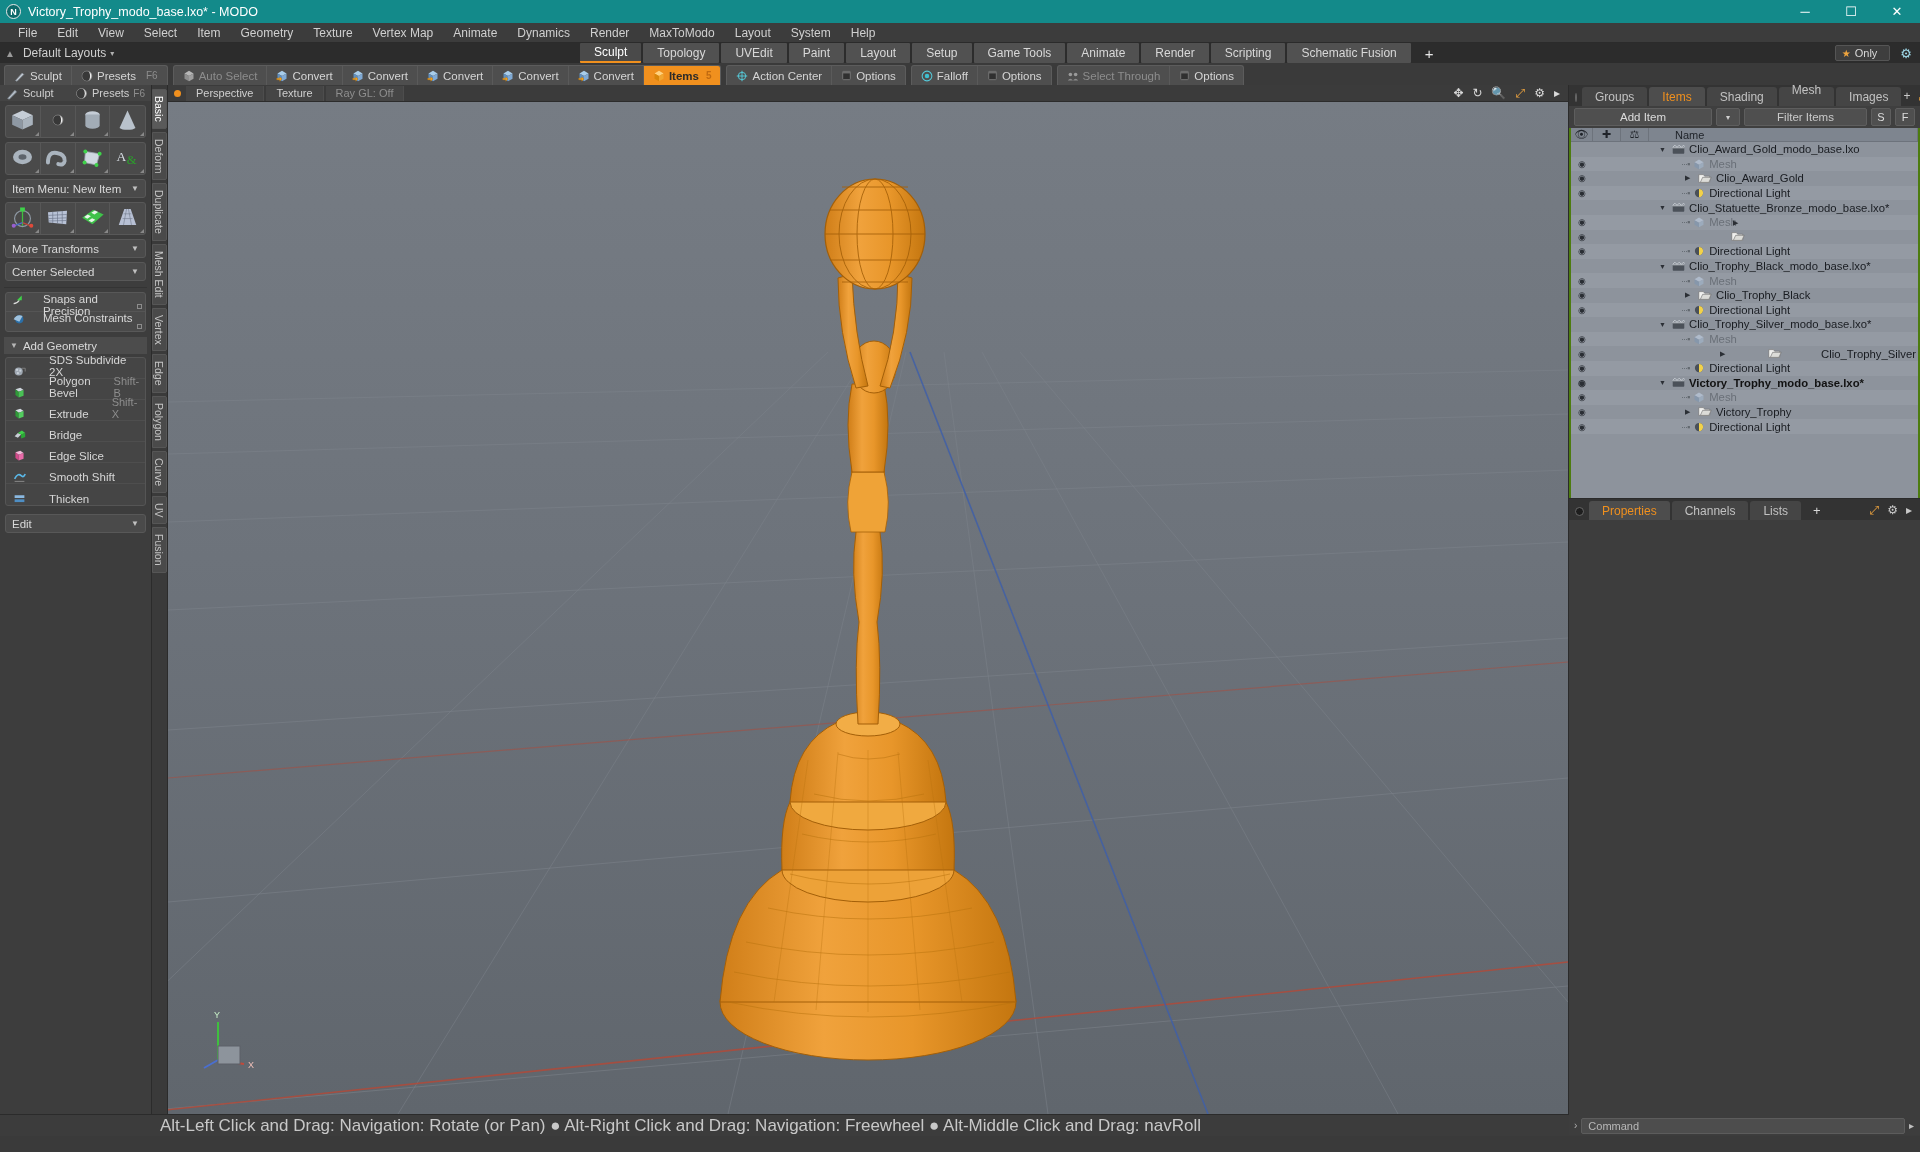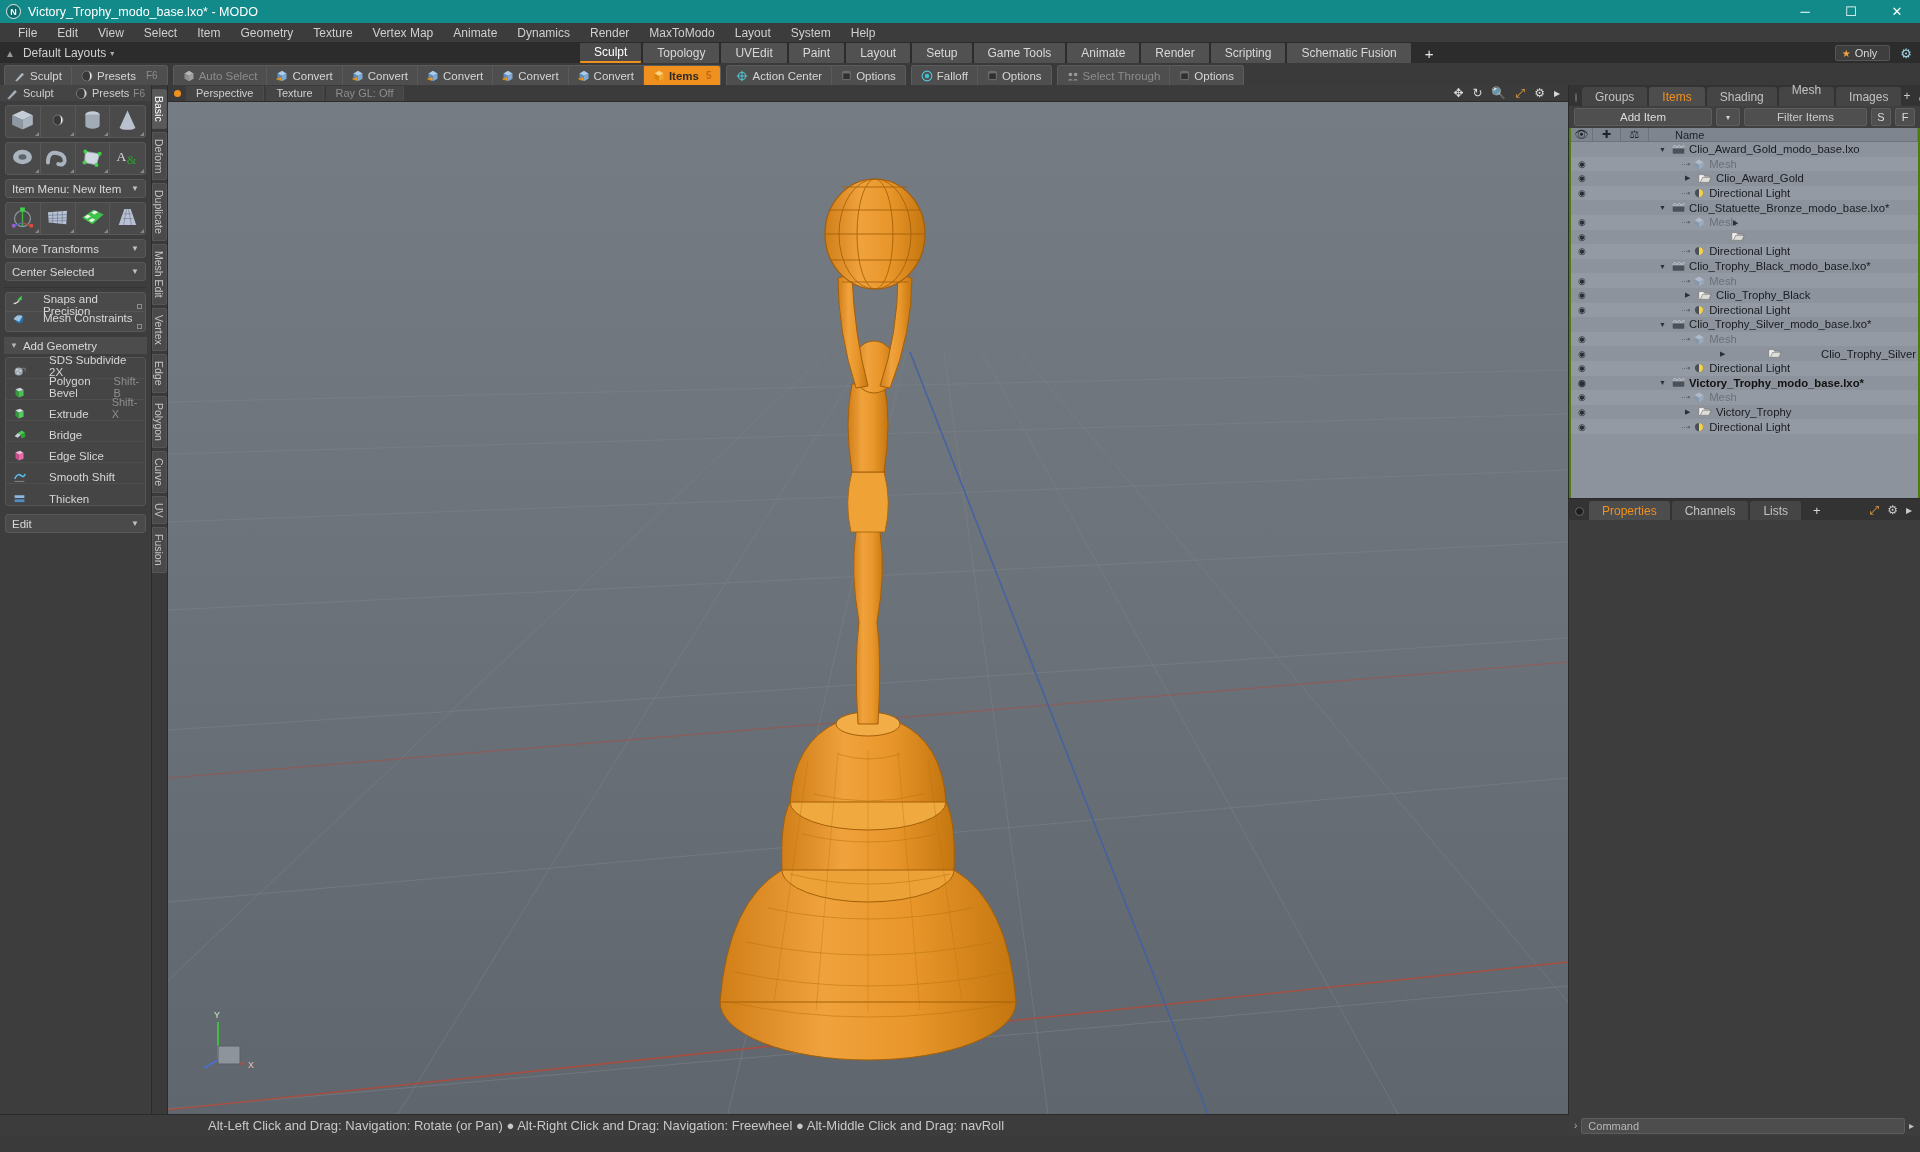--- a/index.html
+++ b/index.html
@@ -171,21 +171,21 @@
   .trow.bold { font-weight:bold; color:#111; }
   .tri2 { font-size:7px; color:#2b2f35; width:9px; }
   .treeline { color:#62686f; font-size:9px; letter-spacing:-1px; }
 
   #props { flex:1; background:#3a3a3a; border-top:1px solid #2b2b2b; }
   #propsbody { background:#3d3d3d; height:100%; }
 
   
   #statusbar { height:22px; background:#3c3c3c; display:flex; align-items:center;
     border-top:1px solid #2b2b2b; }
-  #statusbar .hint { padding-left:8px; font-size:13px; color:#c8c8c8; flex:1;margin-left:48px; }
+  #statusbar .hint { padding-left:8px; font-size:17px; color:#c8c8c8; flex:1; }
   #statusbar .cmdwrap { width:352px; display:flex; align-items:center; gap:4px;
     padding:0 6px; }
   #statusbar .chev { font-size:10px; color:#b0b0b0; }
   #statusbar .cmd { flex:1; height:16px; background:#4d4d4d; border:1px solid #5c5c5c;
     border-radius:2px; font-size:11px; color:#b8b8b8; display:flex; align-items:center;
     padding-left:6px; }
   #statusbar .cmdbtn { font-size:10px; color:#c0c0c0; }
   .lspace { width:152px; }
 </style>
 </head>

